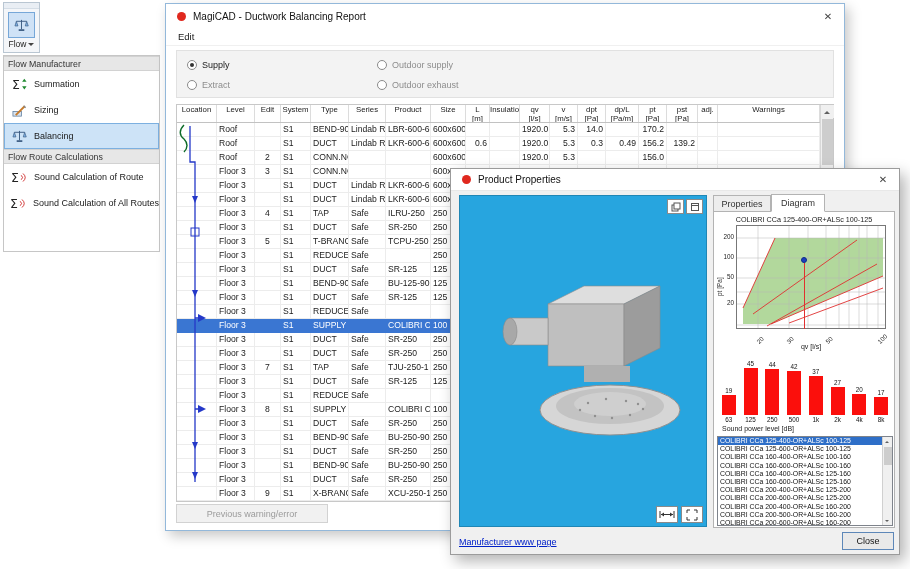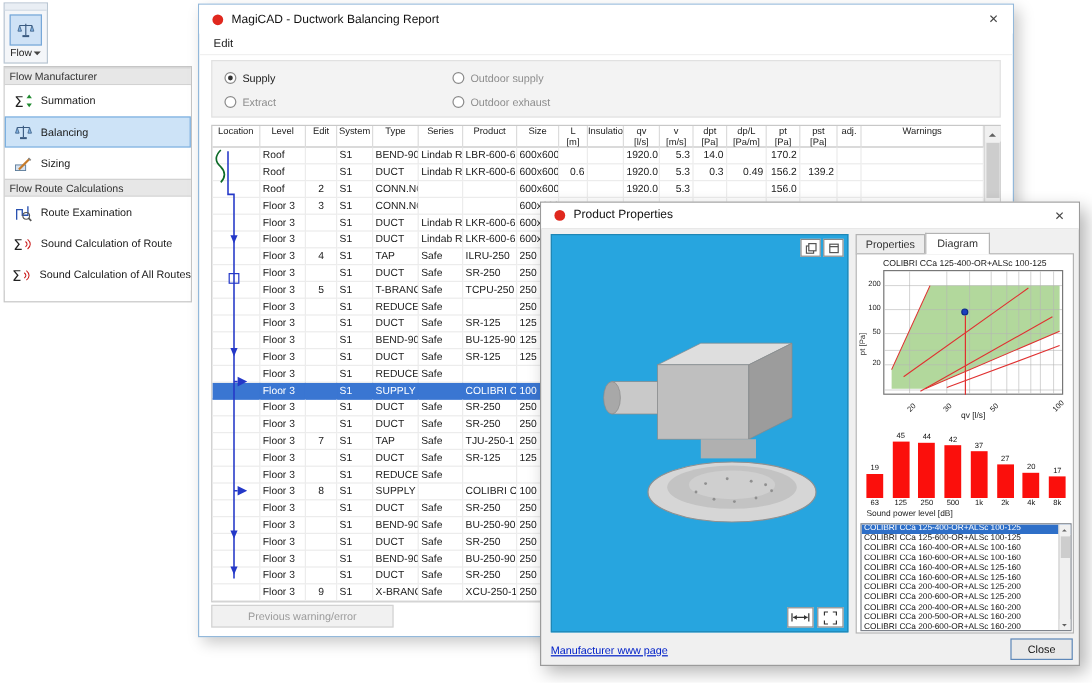--- a/index.html
+++ b/index.html
@@ -126,55 +126,45 @@
     <div class="lp-item">
       <span class="lp-ic">
         <svg viewBox="0 0 18 16" width="16" height="15">
           <text x="1" y="13" font-size="14" fill="#222" font-family="DejaVu Sans, sans-serif">Σ</text>
           <path d="M12.5,5 L15,1.5 17.5,5 z" fill="#1f8a2f"></path>
           <path d="M12.5,10 L15,13.5 17.5,10 z" fill="#1f8a2f"></path>
         </svg>
       </span>
       <span class="lp-lb">Summation</span>
     </div>
+    <div class="lp-item">
+      <span class="lp-ic">
+        <svg viewBox="0 0 16 16" width="15" height="15">
+          <rect x="1" y="9" width="9" height="5" fill="#d7e2ef" stroke="#5a7a9a" stroke-width="0.8"></rect>
+          <line x1="4" y1="13" x2="13.5" y2="3.5" stroke="#c77b2a" stroke-width="2"></line>
+          <path d="M13,2.5 l2,2 -1,1 -2,-2 z" fill="#888"></path>
+        </svg>
+      </span>
+      <span class="lp-lb">Sizing</span>
+    </div>
     <div class="lp-item active">
       <span class="lp-ic">
         <svg viewBox="0 0 16 16" width="15" height="15">
           <g stroke="#3a5a80" stroke-width="1" fill="none">
             <line x1="8" y1="2" x2="8" y2="12"></line>
             <line x1="2.5" y1="3.5" x2="13.5" y2="3.5"></line>
           </g>
           <path d="M2.5,3.5 L1,8.5 h3.2 z" fill="#7fb2e5" stroke="#3a5a80" stroke-width="0.7"></path>
           <path d="M13.5,3.5 L12,8.5 h3.2 z" fill="#7fb2e5" stroke="#3a5a80" stroke-width="0.7"></path>
           <rect x="5" y="12" width="6" height="1.8" fill="#3a5a80"></rect>
         </svg>
       </span>
       <span class="lp-lb">Balancing</span>
     </div>
-    <div class="lp-item">
-      <span class="lp-ic">
-        <svg viewBox="0 0 16 16" width="15" height="15">
-          <rect x="1" y="9" width="9" height="5" fill="#d7e2ef" stroke="#5a7a9a" stroke-width="0.8"></rect>
-          <line x1="4" y1="13" x2="13.5" y2="3.5" stroke="#c77b2a" stroke-width="2"></line>
-          <path d="M13,2.5 l2,2 -1,1 -2,-2 z" fill="#888"></path>
-        </svg>
-      </span>
-      <span class="lp-lb">Sizing</span>
-    </div>
     <div class="lp-head">Flow Route Calculations</div>
-    <div class="lp-item">
-      <span class="lp-ic">
-        <svg viewBox="0 0 16 16" width="15" height="15">
-          <polyline points="2,14 2,5 7,5 7,10 12,10 12,2" fill="none" stroke="#2a52b0" stroke-width="1.2"></polyline>
-          <circle cx="10.5" cy="10.5" r="3" fill="none" stroke="#555"></circle>
-          <line x1="12.8" y1="12.8" x2="15" y2="15" stroke="#555" stroke-width="1.5"></line>
-        </svg>
-      </span>
-      <span class="lp-lb">Route Examination</span>
-    </div>
     <div class="lp-item">
       <span class="lp-ic">
         <svg viewBox="0 0 18 16" width="16" height="15">
           <text x="0" y="13" font-size="14" fill="#222" font-family="DejaVu Sans, sans-serif">Σ</text>
           <path d="M11.5,5.5 q3,2.5 0,5" stroke="#c22" fill="none"></path>
           <path d="M13.5,3.5 q5,4.5 0,9" stroke="#c22" fill="none"></path>
         </svg>
       </span>
       <span class="lp-lb">Sound Calculation of Route</span>
     </div>

